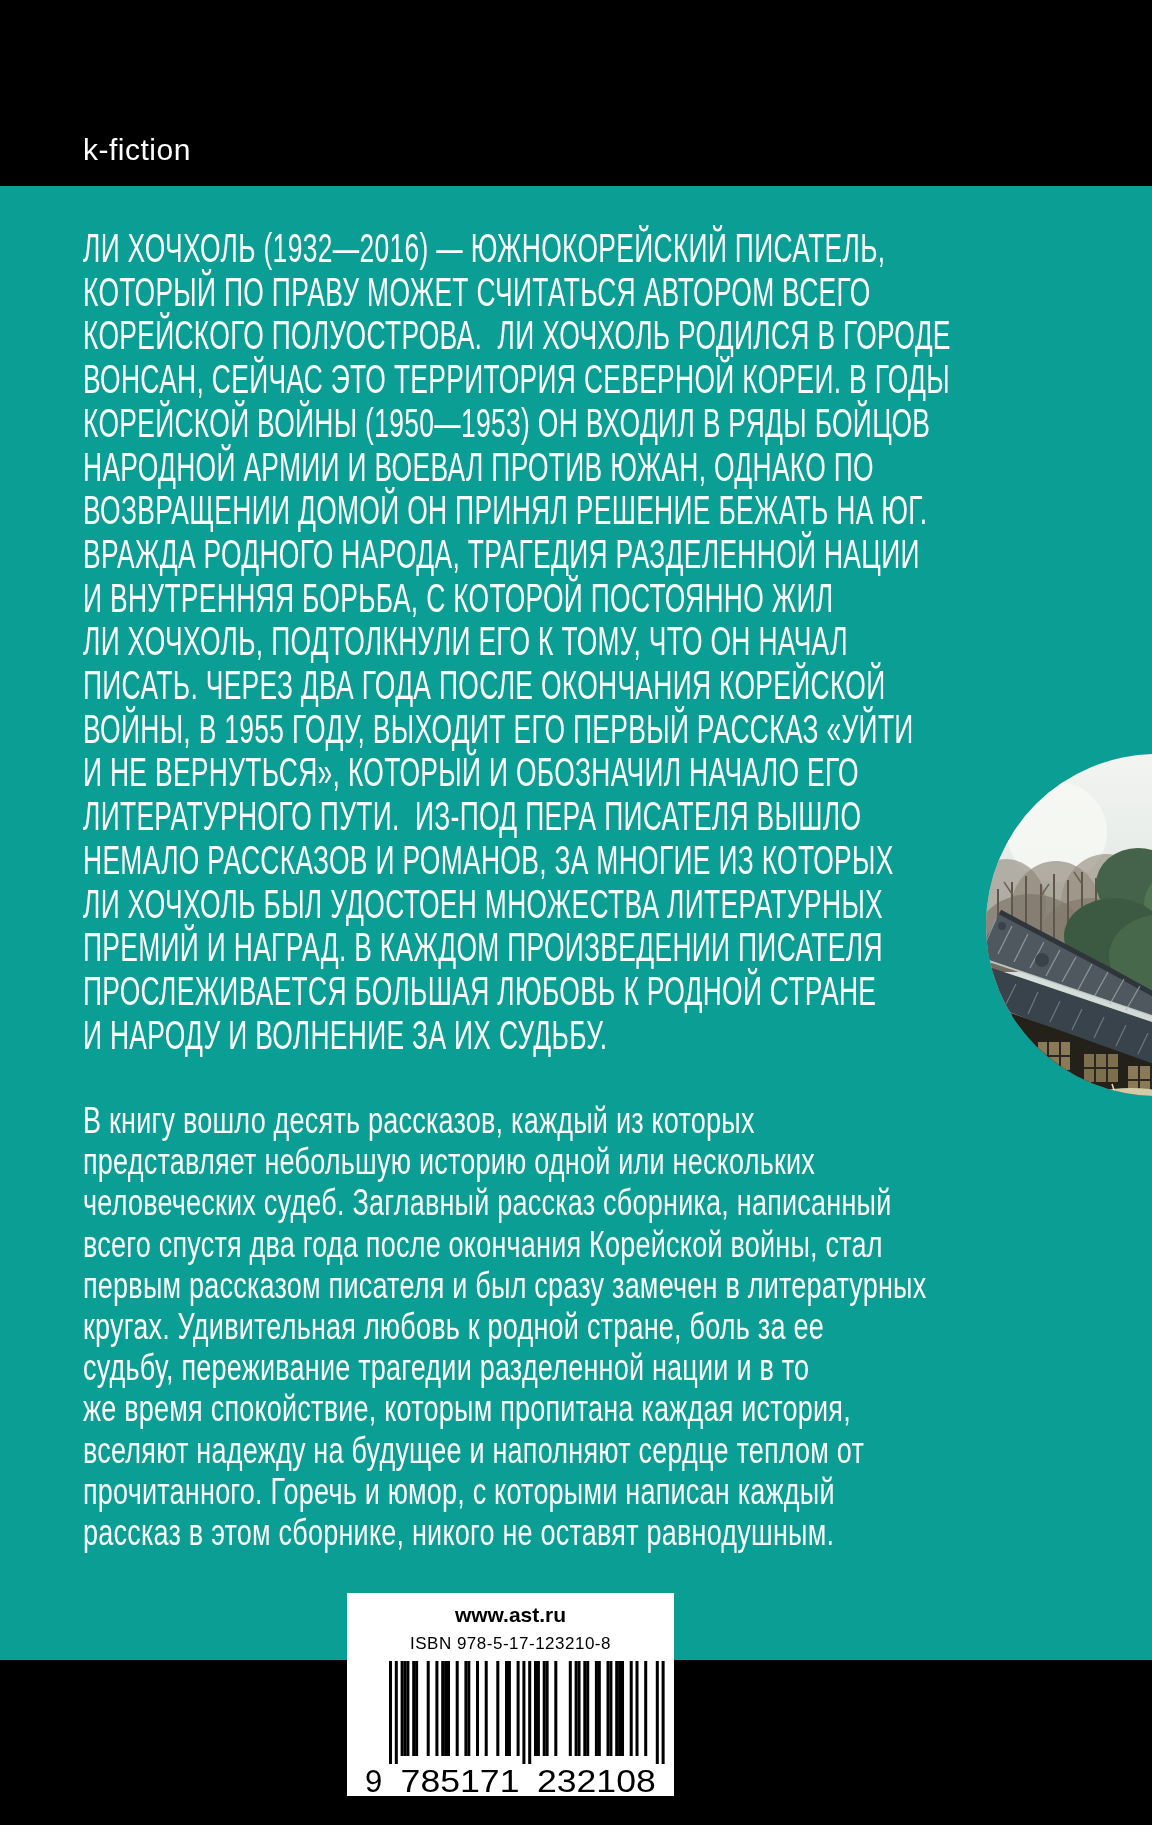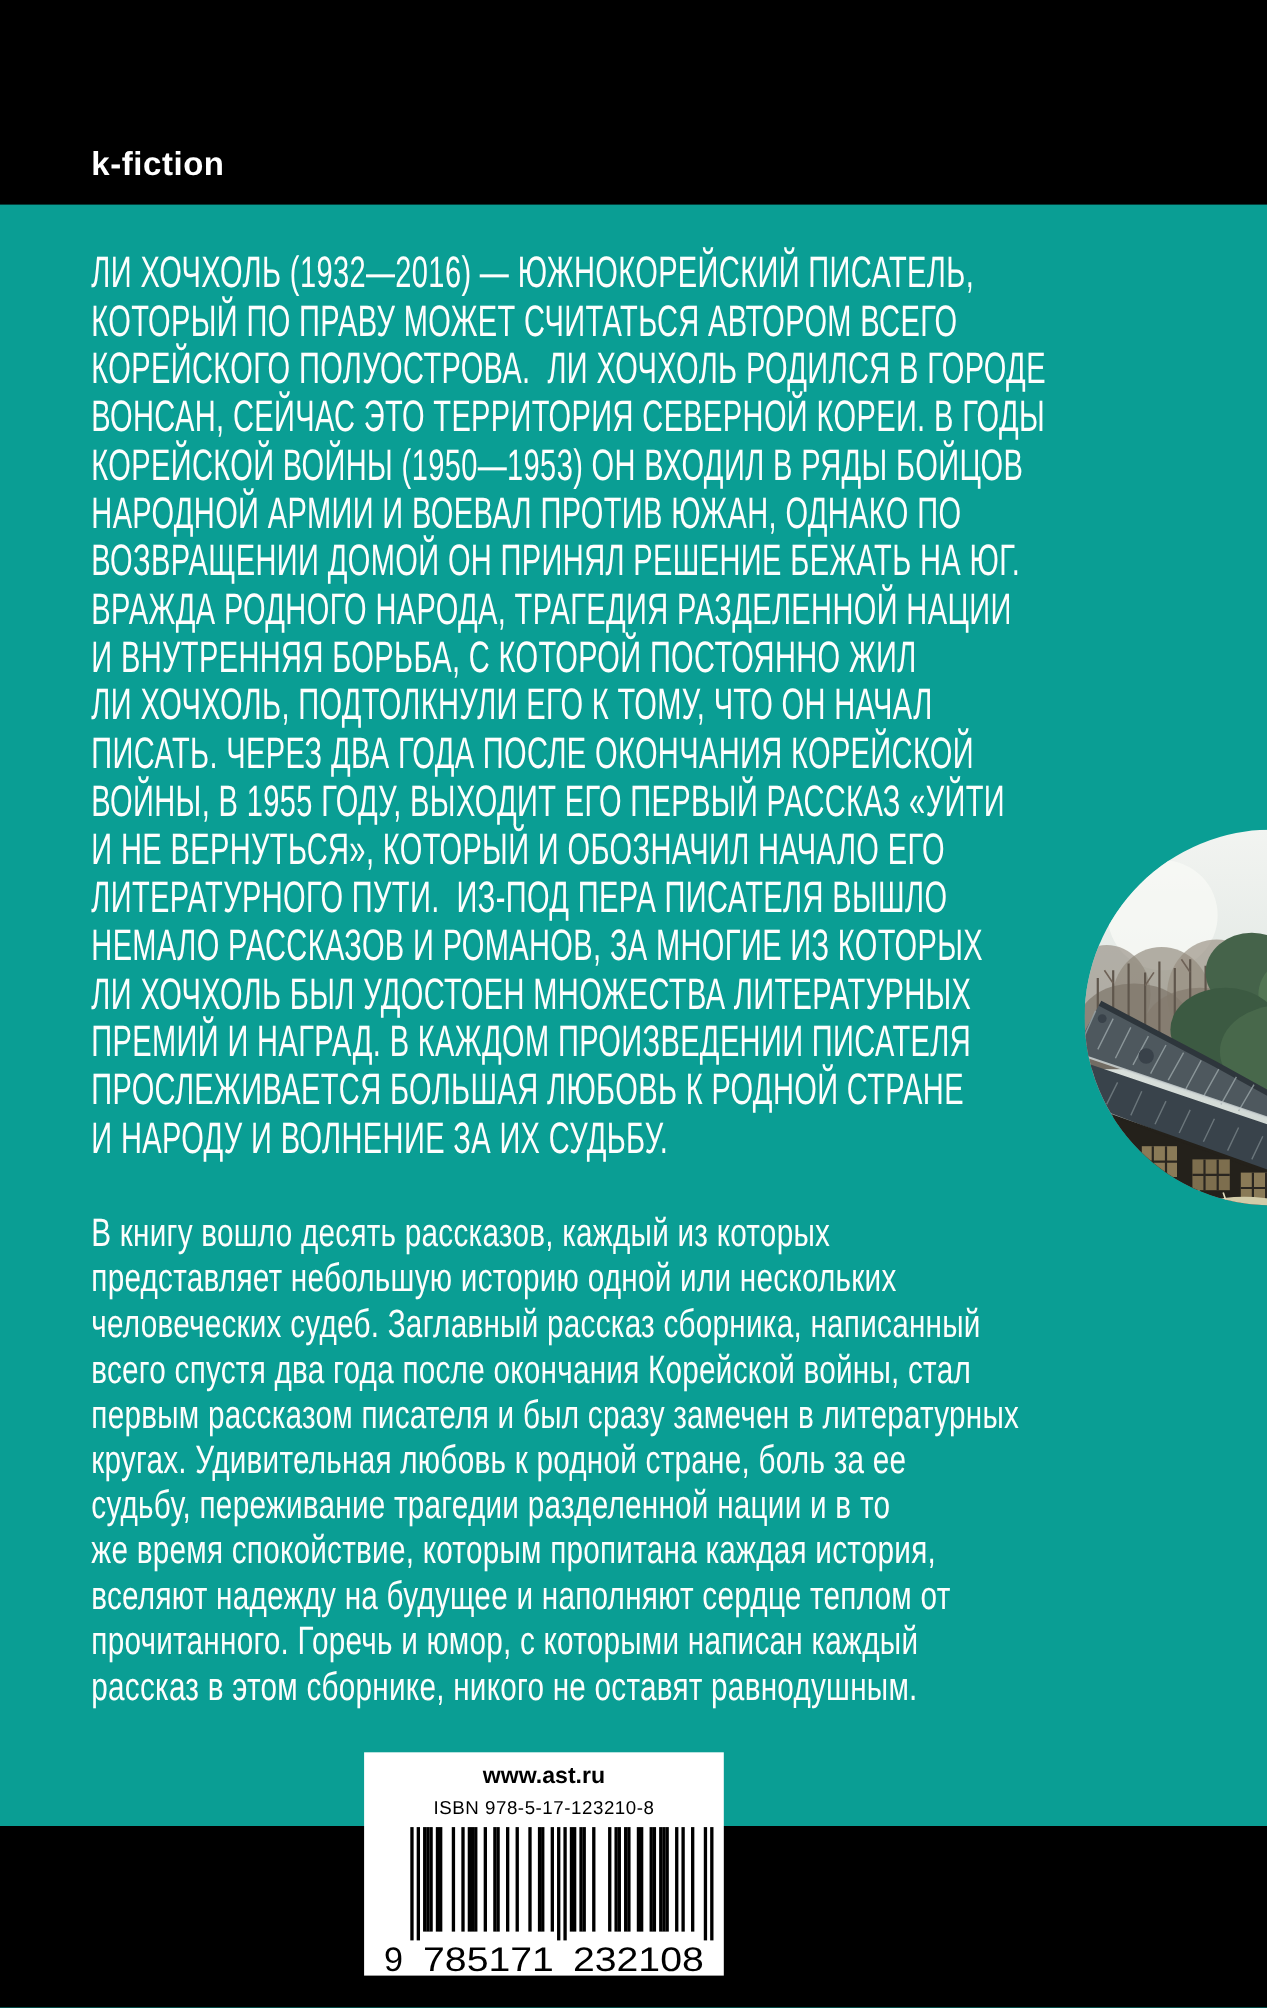--- a/index.html
+++ b/index.html
@@ -7,21 +7,21 @@
     width:1152px;height:1825px;
     background:#000;
     overflow:hidden;
     position:relative;
     font-family:"Liberation Sans",sans-serif;
   }
   .cover{position:absolute;inset:0;}
   
   .series-label{
     position:absolute;left:83px;top:133px;
-    color:#fff;font-size:30px;font-weight:700;letter-spacing:0.5px;
+    color:#fff;font-size:30px;font-weight:400;letter-spacing:0.5px;
   }
   
   .teal-panel{
     position:absolute;left:0;top:186px;width:1152px;height:1474px;
     background:#0a9e94;
   }
   
   .para{
     position:absolute;left:83px;color:#fdfefd;
     white-space:pre-wrap;
@@ -41,21 +41,21 @@
     letter-spacing:0.3px;
   }
   
   .photo-circle{
     position:absolute;left:986px;top:754px;width:342px;height:342px;
     border-radius:50%;overflow:hidden;
   }
   .photo-circle svg{display:block;}
   
   .publisher-box{
-    position:absolute;left:331px;top:1593px;width:327px;height:203px;
+    position:absolute;left:347px;top:1593px;width:327px;height:203px;
     background:#fff;color:#000;text-align:center;
     padding-top:9px;box-sizing:border-box;
   }
   .publisher-website{font-size:21px;font-weight:700;line-height:26px;}
   .isbn-text{font-size:17px;font-weight:400;line-height:26px;margin-top:3px;letter-spacing:0.5px;}
   .barcode-svg{display:block;margin:4px auto 0 auto;}
   .barcode-svg rect{fill:#000;}
   .barcode-svg text{fill:#000;font-family:"Liberation Sans",sans-serif;font-size:31px;}
 </style>
 </head>

